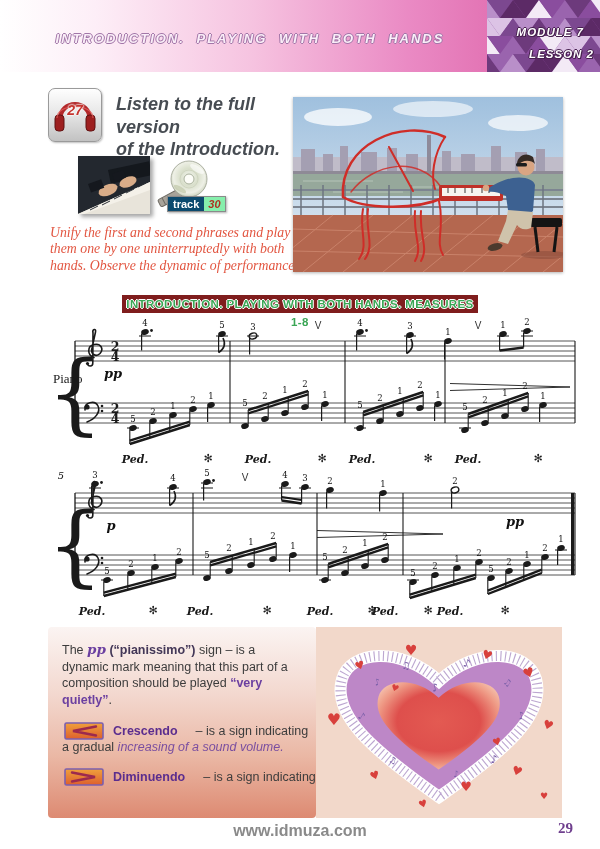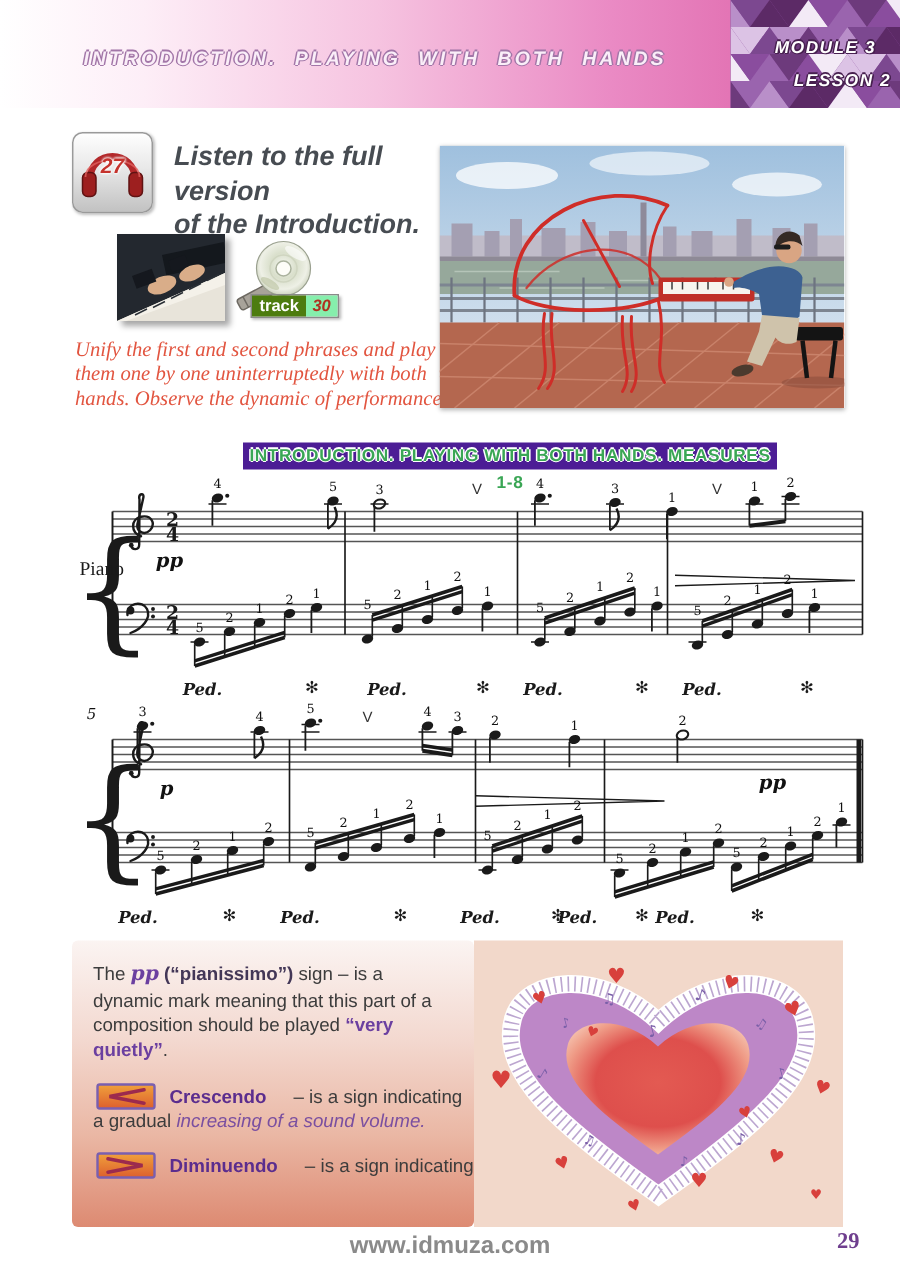--- a/index.html
+++ b/index.html
@@ -18,29 +18,29 @@
   .lesson{top:48px;right:6px;}
   
   .hp-badge{position:absolute;left:48px;top:88px;width:52px;height:52px;border-radius:7px;border:1px solid #9a9a9a;
     background:linear-gradient(180deg,#fefefe 0%,#e8e8e8 45%,#c2c2c2 100%);box-shadow:1px 1px 2px rgba(0,0,0,.25);}
   .hp-num{position:absolute;left:0;top:13px;width:52px;text-align:center;font-size:14px;font-weight:bold;font-style:italic;color:#c5332d;
     text-shadow:0 0 2px #fff,0 0 2px #fff,0 0 2px #fff;}
   .listen{position:absolute;left:116px;top:93px;width:180px;font-size:18px;font-weight:bold;font-style:italic;color:#474c52;line-height:1.25;}
   .hands{position:absolute;left:78px;top:156px;width:72px;height:58px;box-shadow:3px 3px 4px rgba(0,0,0,.35);background:#1c2026;}
   .cd{position:absolute;left:156px;top:158px;width:62px;height:52px;}
   .track{position:absolute;left:167px;top:196px;display:inline-flex;border:1px solid #8a8a8a;box-shadow:1px 1px 2px rgba(0,0,0,.3);font-size:11px;line-height:14px;}
-  .track .tl{background:#4d7c0f;color:#fff;font-weight:bold;padding:0 5px;}
+  .track .tl{background:#0c4a6e;color:#fff;font-weight:bold;padding:0 5px;}
   .track .tn{background:#86efac;color:#b03020;font-weight:bold;font-style:italic;padding:0 4px;}
   .instruction{position:absolute;left:50px;top:225px;width:254px;font-family:"Liberation Serif",serif;font-style:italic;
     font-size:13.8px;line-height:1.18;color:#e25540;}
   .photo{position:absolute;left:293px;top:97px;width:270px;height:175px;box-shadow:0 1px 3px rgba(0,0,0,.3);overflow:hidden;}
   
-  .banner{position:absolute;left:122px;top:295px;width:356px;height:18px;background:#4c1d95;text-align:center;
+  .banner{position:absolute;left:122px;top:295px;width:356px;height:18px;background:#7f1d1d;text-align:center;
     font-size:11.5px;line-height:18px;font-weight:bold;color:#3aa655;letter-spacing:.4px;
-    text-shadow:1px 0 #fff,-1px 0 #fff,0 1px #fff,0 -1px #fff;margin-left:40px;}
+    text-shadow:1px 0 #fff,-1px 0 #fff,0 1px #fff,0 -1px #fff;}
   
   .score{position:absolute;left:45px;top:316px;width:540px;height:312px;}
   .piano-label{position:absolute;left:8px;top:55px;font-family:"Liberation Serif",serif;font-size:13px;color:#1a1a1a;}
   .score svg{display:block;}
   .fing{font:8.5px "DejaVu Serif",serif;fill:#111;}
   .dyn{font:italic bold 13px "DejaVu Serif",serif;fill:#111;}
   .mnum{font:italic 10px "DejaVu Serif",serif;fill:#111;}
   .breath{font:10px "Liberation Sans",sans-serif;fill:#333;}
   .ped{font:italic bold 11px "DejaVu Serif",serif;fill:#1a1a1a;}
   .pedup{font:11px "DejaVu Sans",sans-serif;fill:#1a1a1a;}
@@ -108,21 +108,21 @@
           <polygon points="0,54 26,54 13,72" fill="#9a64ae"></polygon>
           <polygon points="13,72 39,72 26,54" fill="#b98fc9"></polygon>
           <polygon points="26,54 52,54 39,72" fill="#7c4890"></polygon>
           <polygon points="39,72 65,72 52,54" fill="#5c2a66"></polygon>
           <polygon points="52,54 78,54 65,72" fill="#5c2a66"></polygon>
           <polygon points="65,72 91,72 78,54" fill="#f3eaf6"></polygon>
           <polygon points="78,54 104,54 91,72" fill="#8a4d9e"></polygon>
           <polygon points="91,72 117,72 104,54" fill="#9a64ae"></polygon>
           <polygon points="104,54 130,54 117,72" fill="#6d3a7c"></polygon>
         </svg>
-      <div class="module">MODULE 3</div>
+      <div class="module">MODULE 7</div>
       <div class="lesson">LESSON 2</div>
     </div>
   </div>
 
   <div class="hp-badge">
     <svg width="52" height="52" viewBox="0 0 52 52">
       <path d="M11,31 C11,10 41,10 41,31" fill="none" stroke="#b3282a" stroke-width="4.5" stroke-linecap="round"></path>
       <rect x="6" y="26" width="9" height="16" rx="3.5" fill="#9d1f1f" stroke="#5f1212" stroke-width="1"></rect>
       <rect x="37" y="26" width="9" height="16" rx="3.5" fill="#9d1f1f" stroke="#5f1212" stroke-width="1"></rect>
       <path d="M8,29 C8,14 44,14 44,29" fill="none" stroke="#e0605e" stroke-width="1.2" opacity="0.8"></path>

